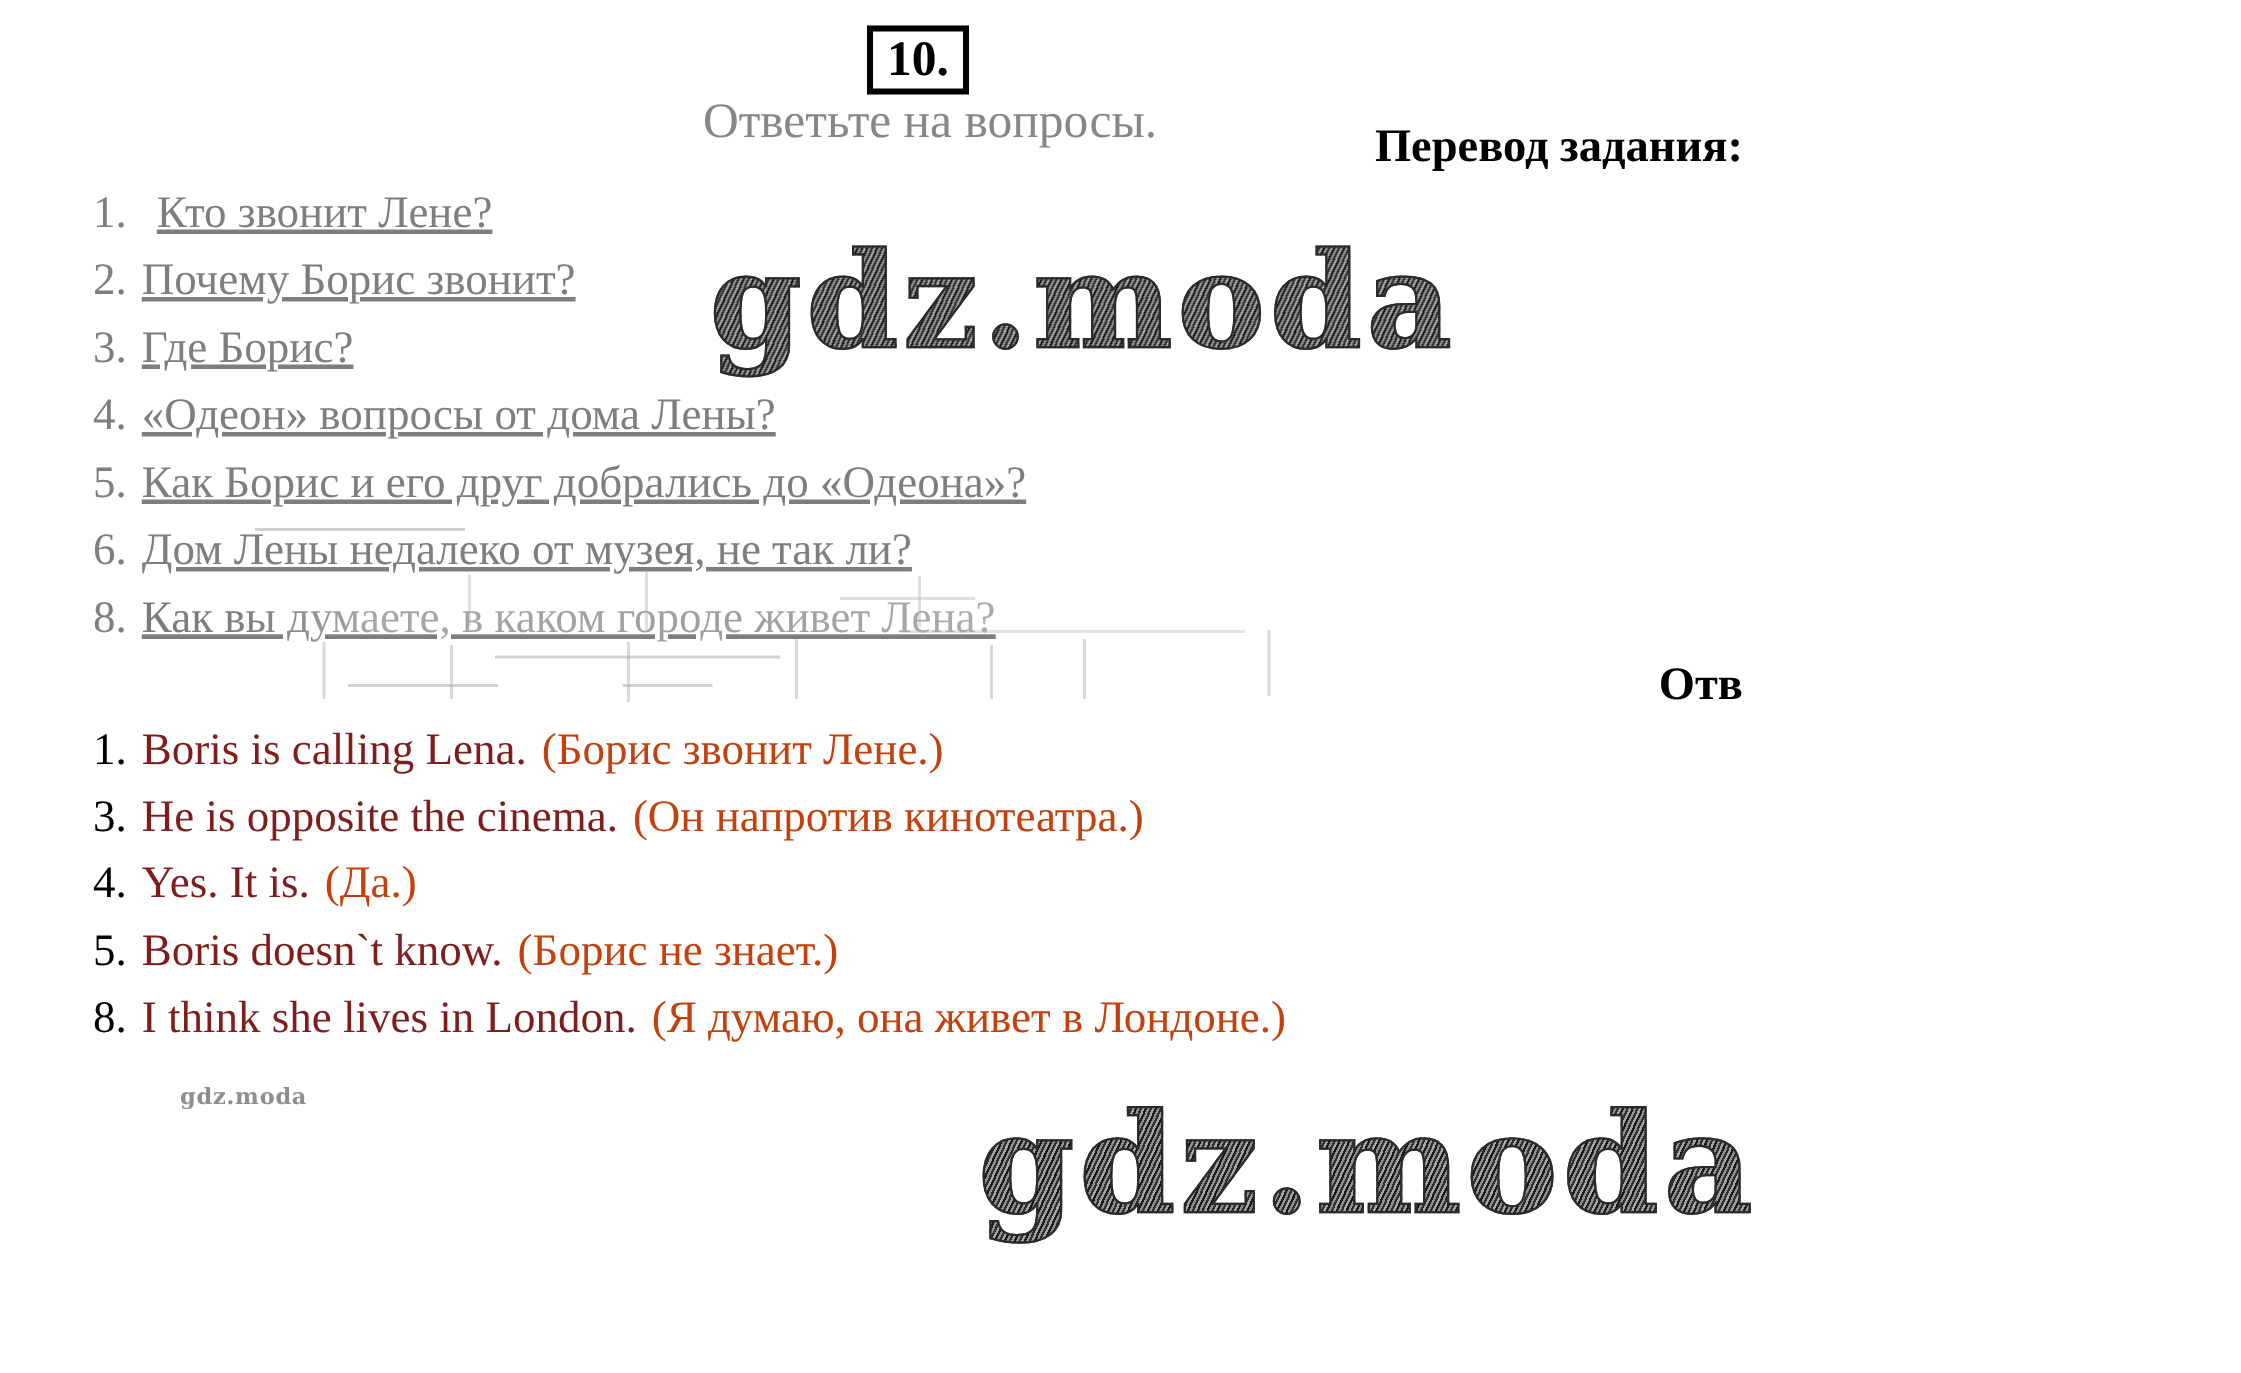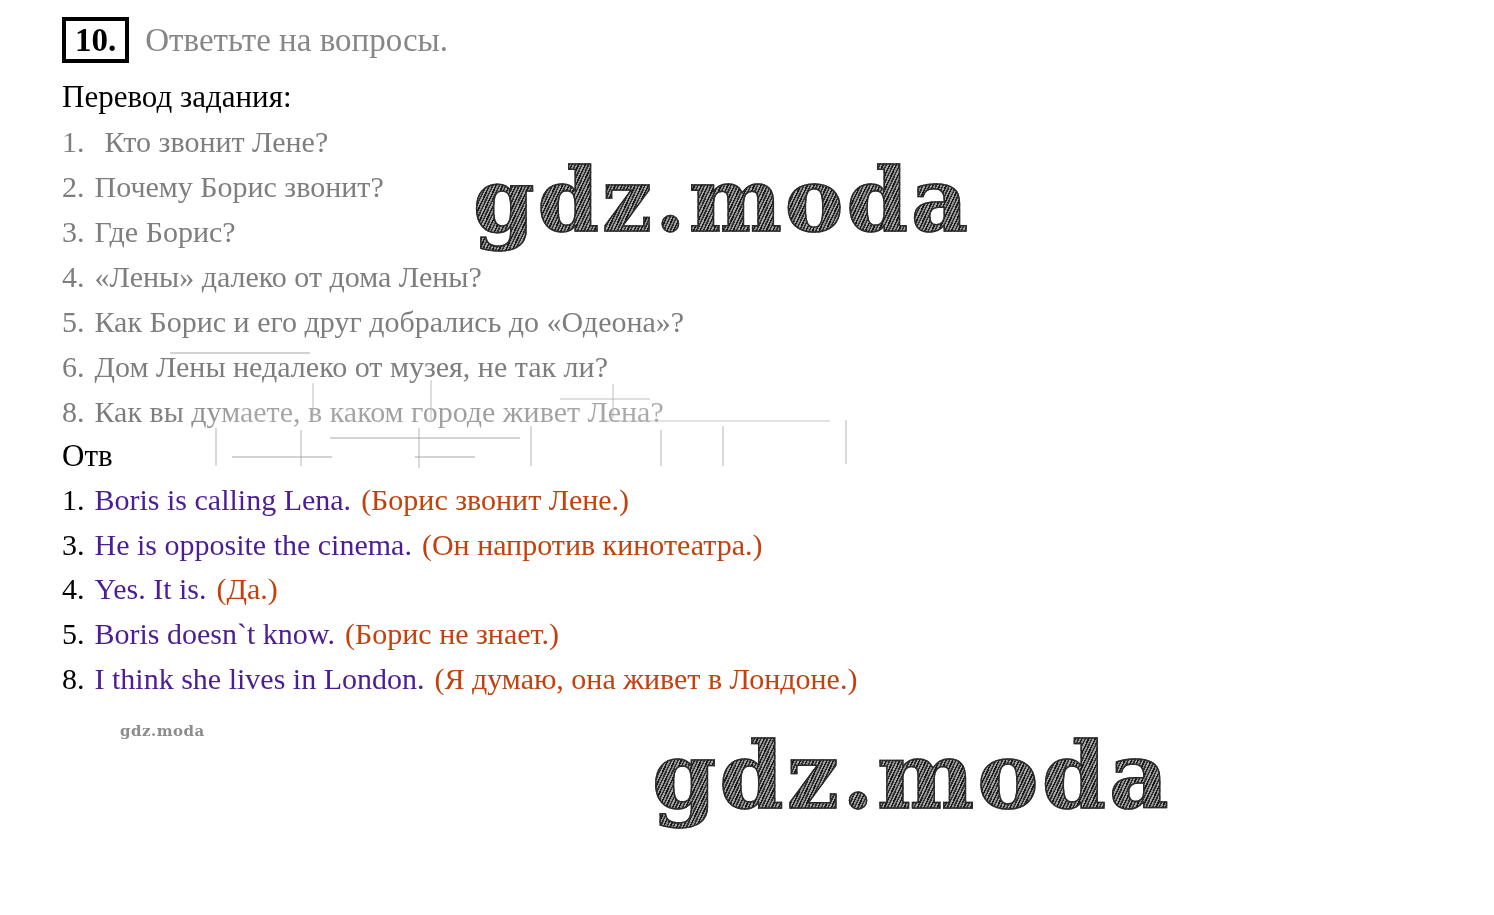--- a/index.html
+++ b/index.html
@@ -6,68 +6,70 @@
   body {
     width:1494px; height:915px;
     background:#ffffff;
     font-family:"Liberation Serif", serif;
     position:relative;
     overflow:hidden;
   }
   .content { position:absolute; left:62px; top:17px; width:1100px; }
 
   
-  .header-row { display:flex; align-items:center; height:46px; margin-bottom:12px; }
+  .header-row { display:flex; align-items:center; height:46px; margin-bottom:12px;flex-direction:column; }
   .num-box {
     border:4px solid #000;
     padding:0 9px;
     font-weight:bold;
     font-size:33px;
     line-height:38px;
     color:#000;
   }
   .header-title {
     margin-left:16px;
     font-size:33px;
     color:#878787;
   }
 
   .section-heading {
     font-size:31px;
-    font-weight:normal;
+    font-weight:bold;
     color:#000;
     line-height:44px;
     height:44px;
+    text-align:right;
   }
 
   .line {
     font-size:30px;
     line-height:45px;
     height:45px;
     white-space:nowrap;
     color:#7e7e7e;
+    text-decoration:underline;
   }
   .line .num { display:inline-block; margin-right:10px; }
   .line .extra-gap { margin-left:10px; }
 
   
   .line.faded .text { color:#9c9c9c; }
   @supports ((-webkit-background-clip:text) or (background-clip:text)) {
     .line.faded .text {
       background:linear-gradient(90deg,#7a7a7a 0px,#7e7e7e 70px,#a6a6a6 150px,#9e9e9e 400px,#ababab 560px,#8f8f8f 720px);
       -webkit-background-clip:text;
       background-clip:text;
       color:transparent;
     }
   }
 
   
   .a-line { font-size:30px; line-height:44.7px; height:44.7px; white-space:nowrap; }
   .a-line .num { color:#000; display:inline-block; margin-right:10px; }
-  .a-line .en { color:#4c1d95; margin-right:10px;text-align:center; }
+  .a-line .en { color:#7f1d1d; margin-right:10px;text-align:center; }
   .a-line .ru { color:#c2410c; }
 
   
   .wm {
     position:absolute;
     font-family:"DejaVu Serif", serif;
     font-weight:700;
     letter-spacing:3px;
     color:#3a3a3a;
   }
@@ -103,21 +105,21 @@
     <span class="num-box">10.</span>
     <span class="header-title">Ответьте на вопросы.</span>
   </div>
 
   <div class="section-heading">Перевод задания:</div>
 
   <div>
     <div class="line"><span class="num">1.</span><span class="text extra-gap">Кто звонит Лене?</span></div>
     <div class="line"><span class="num">2.</span><span class="text">Почему Борис звонит?</span></div>
     <div class="line"><span class="num">3.</span><span class="text">Где Борис?</span></div>
-    <div class="line"><span class="num">4.</span><span class="text">«Лены» далеко от дома Лены?</span></div>
+    <div class="line"><span class="num">4.</span><span class="text">«Одеон» вопросы от дома Лены?</span></div>
     <div class="line"><span class="num">5.</span><span class="text">Как Борис и его друг добрались до «Одеона»?</span></div>
     <div class="line"><span class="num">6.</span><span class="text">Дом Лены недалеко от музея, не так ли?</span></div>
     <div class="line faded"><span class="num">8.</span><span class="text">Как вы думаете, в каком городе живет Лена?</span></div>
   </div>
 
   <div class="section-heading">Отв</div>
 
   <div>
     <div class="a-line"><span class="num">1.</span><span class="en">Boris is calling Lena.</span><span class="ru">(Борис звонит Лене.)</span></div>
     <div class="a-line"><span class="num">3.</span><span class="en">He is opposite the cinema.</span><span class="ru">(Он напротив кинотеатра.)</span></div>

